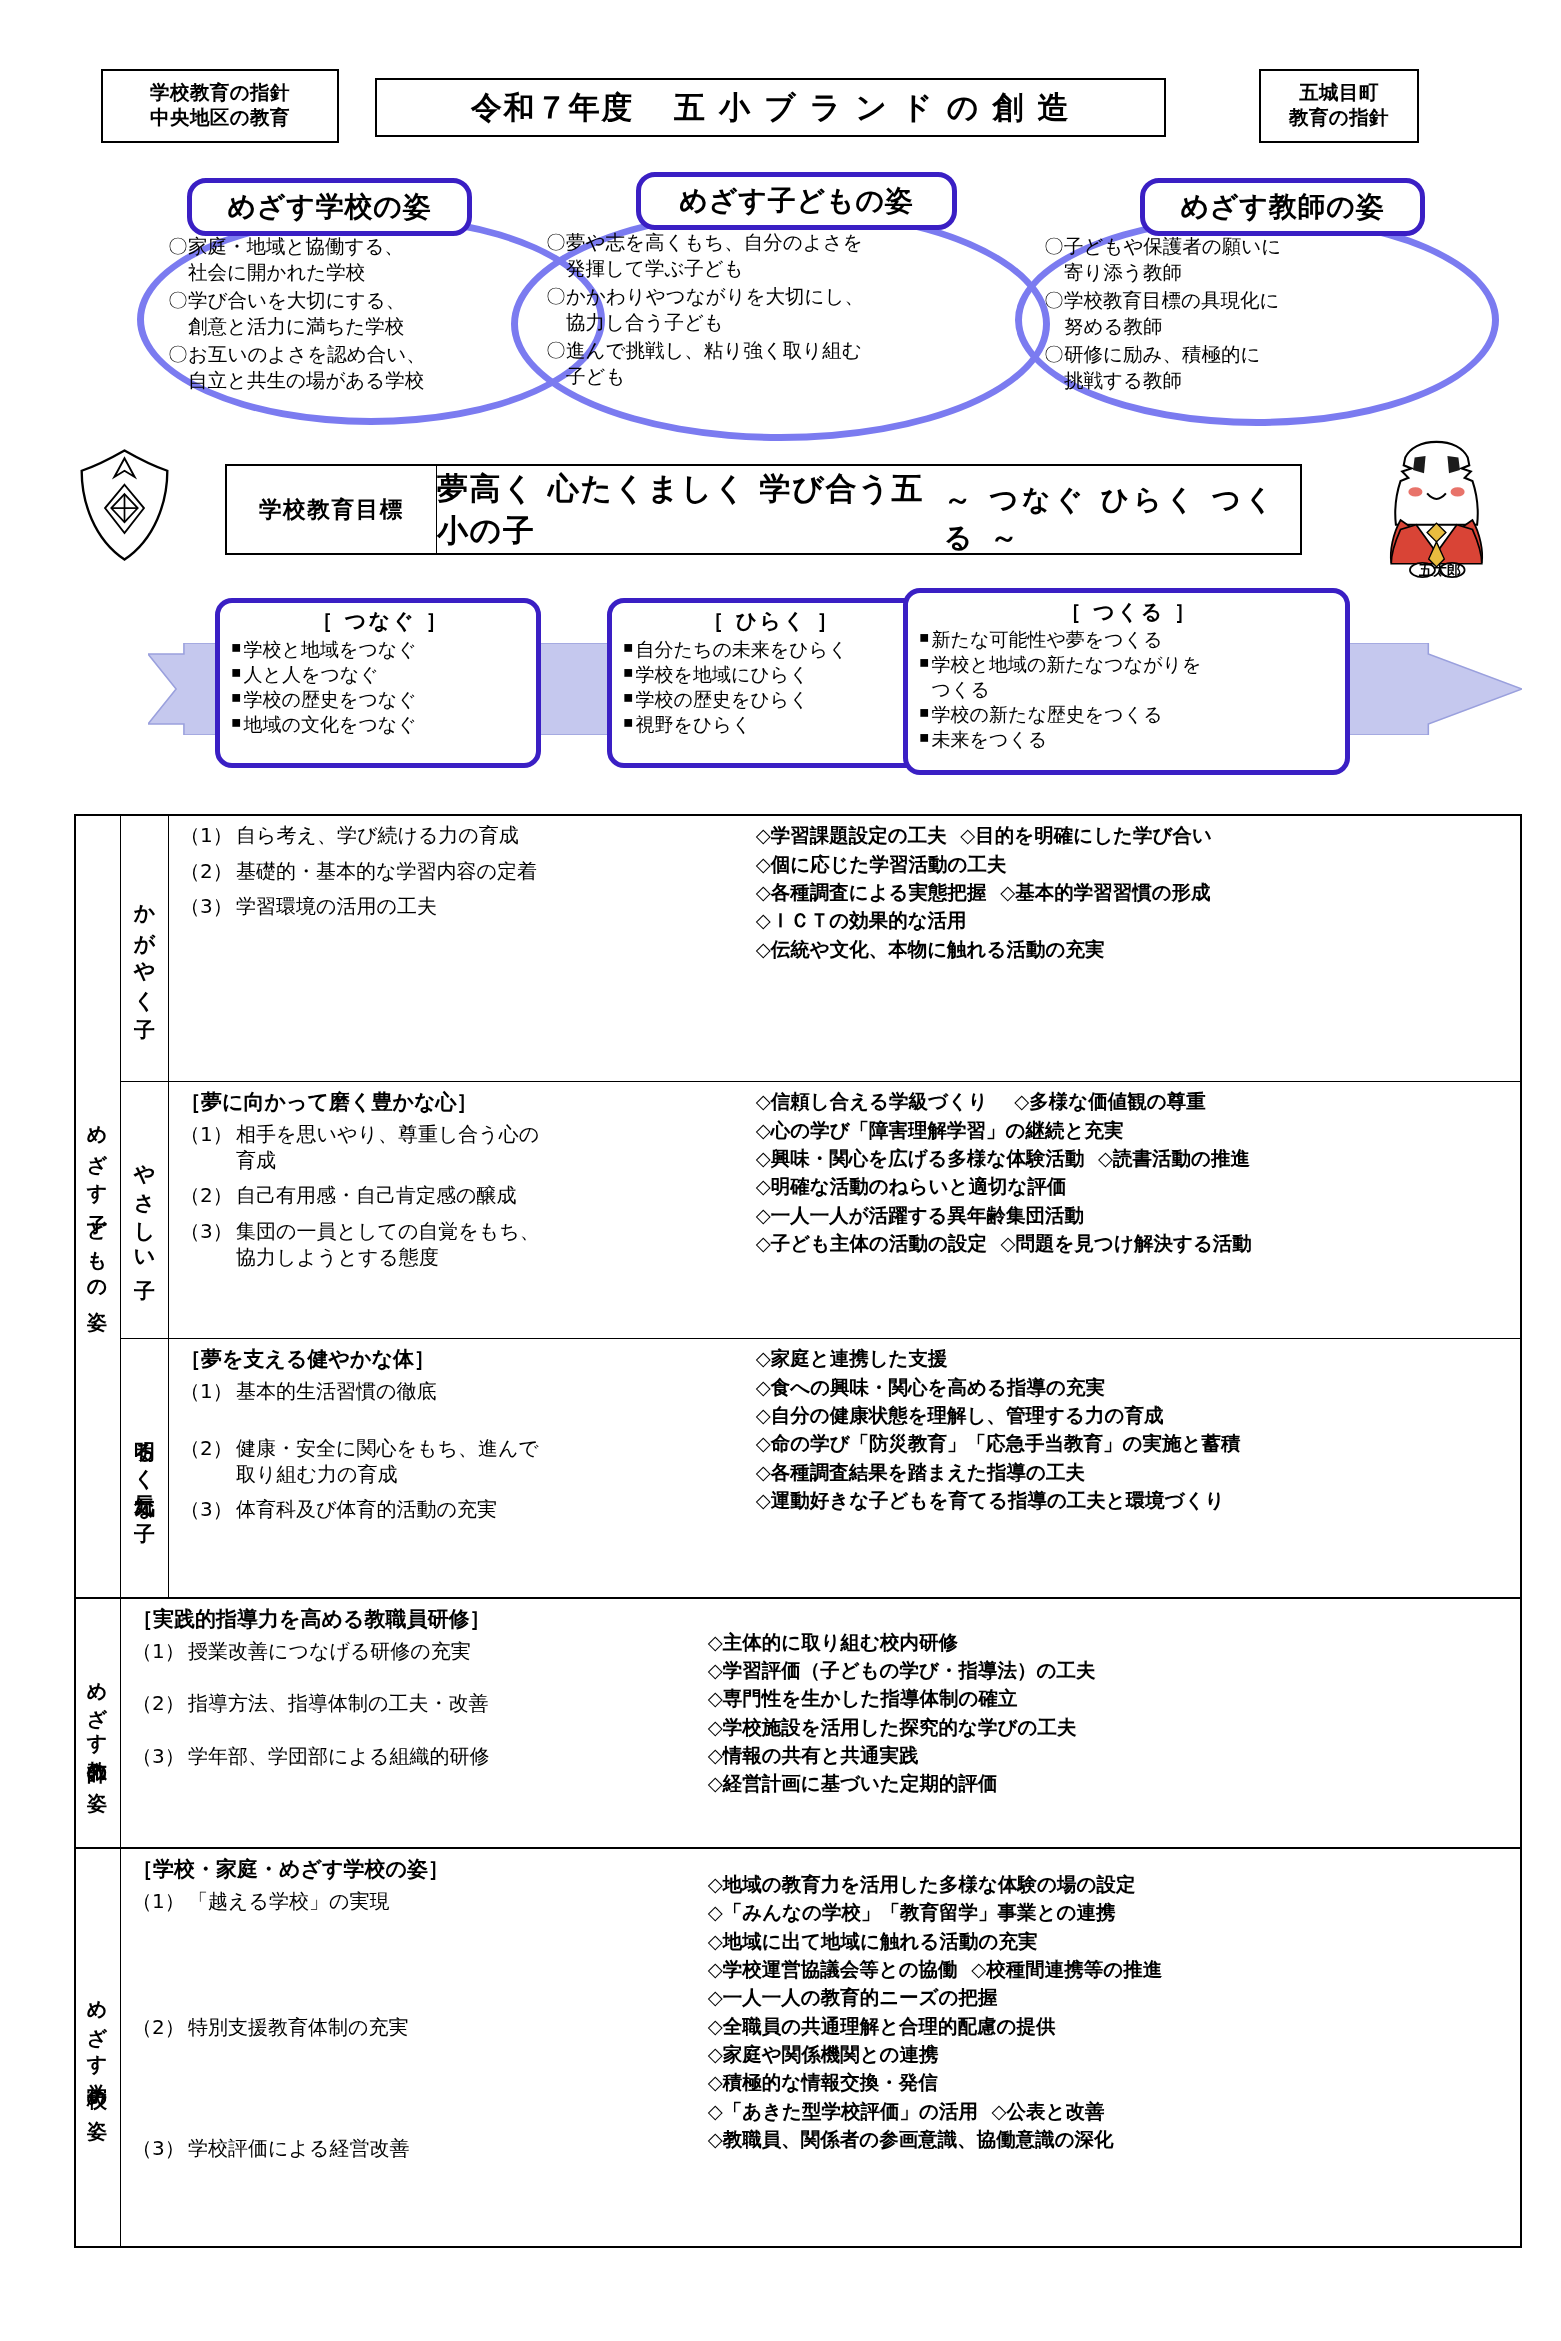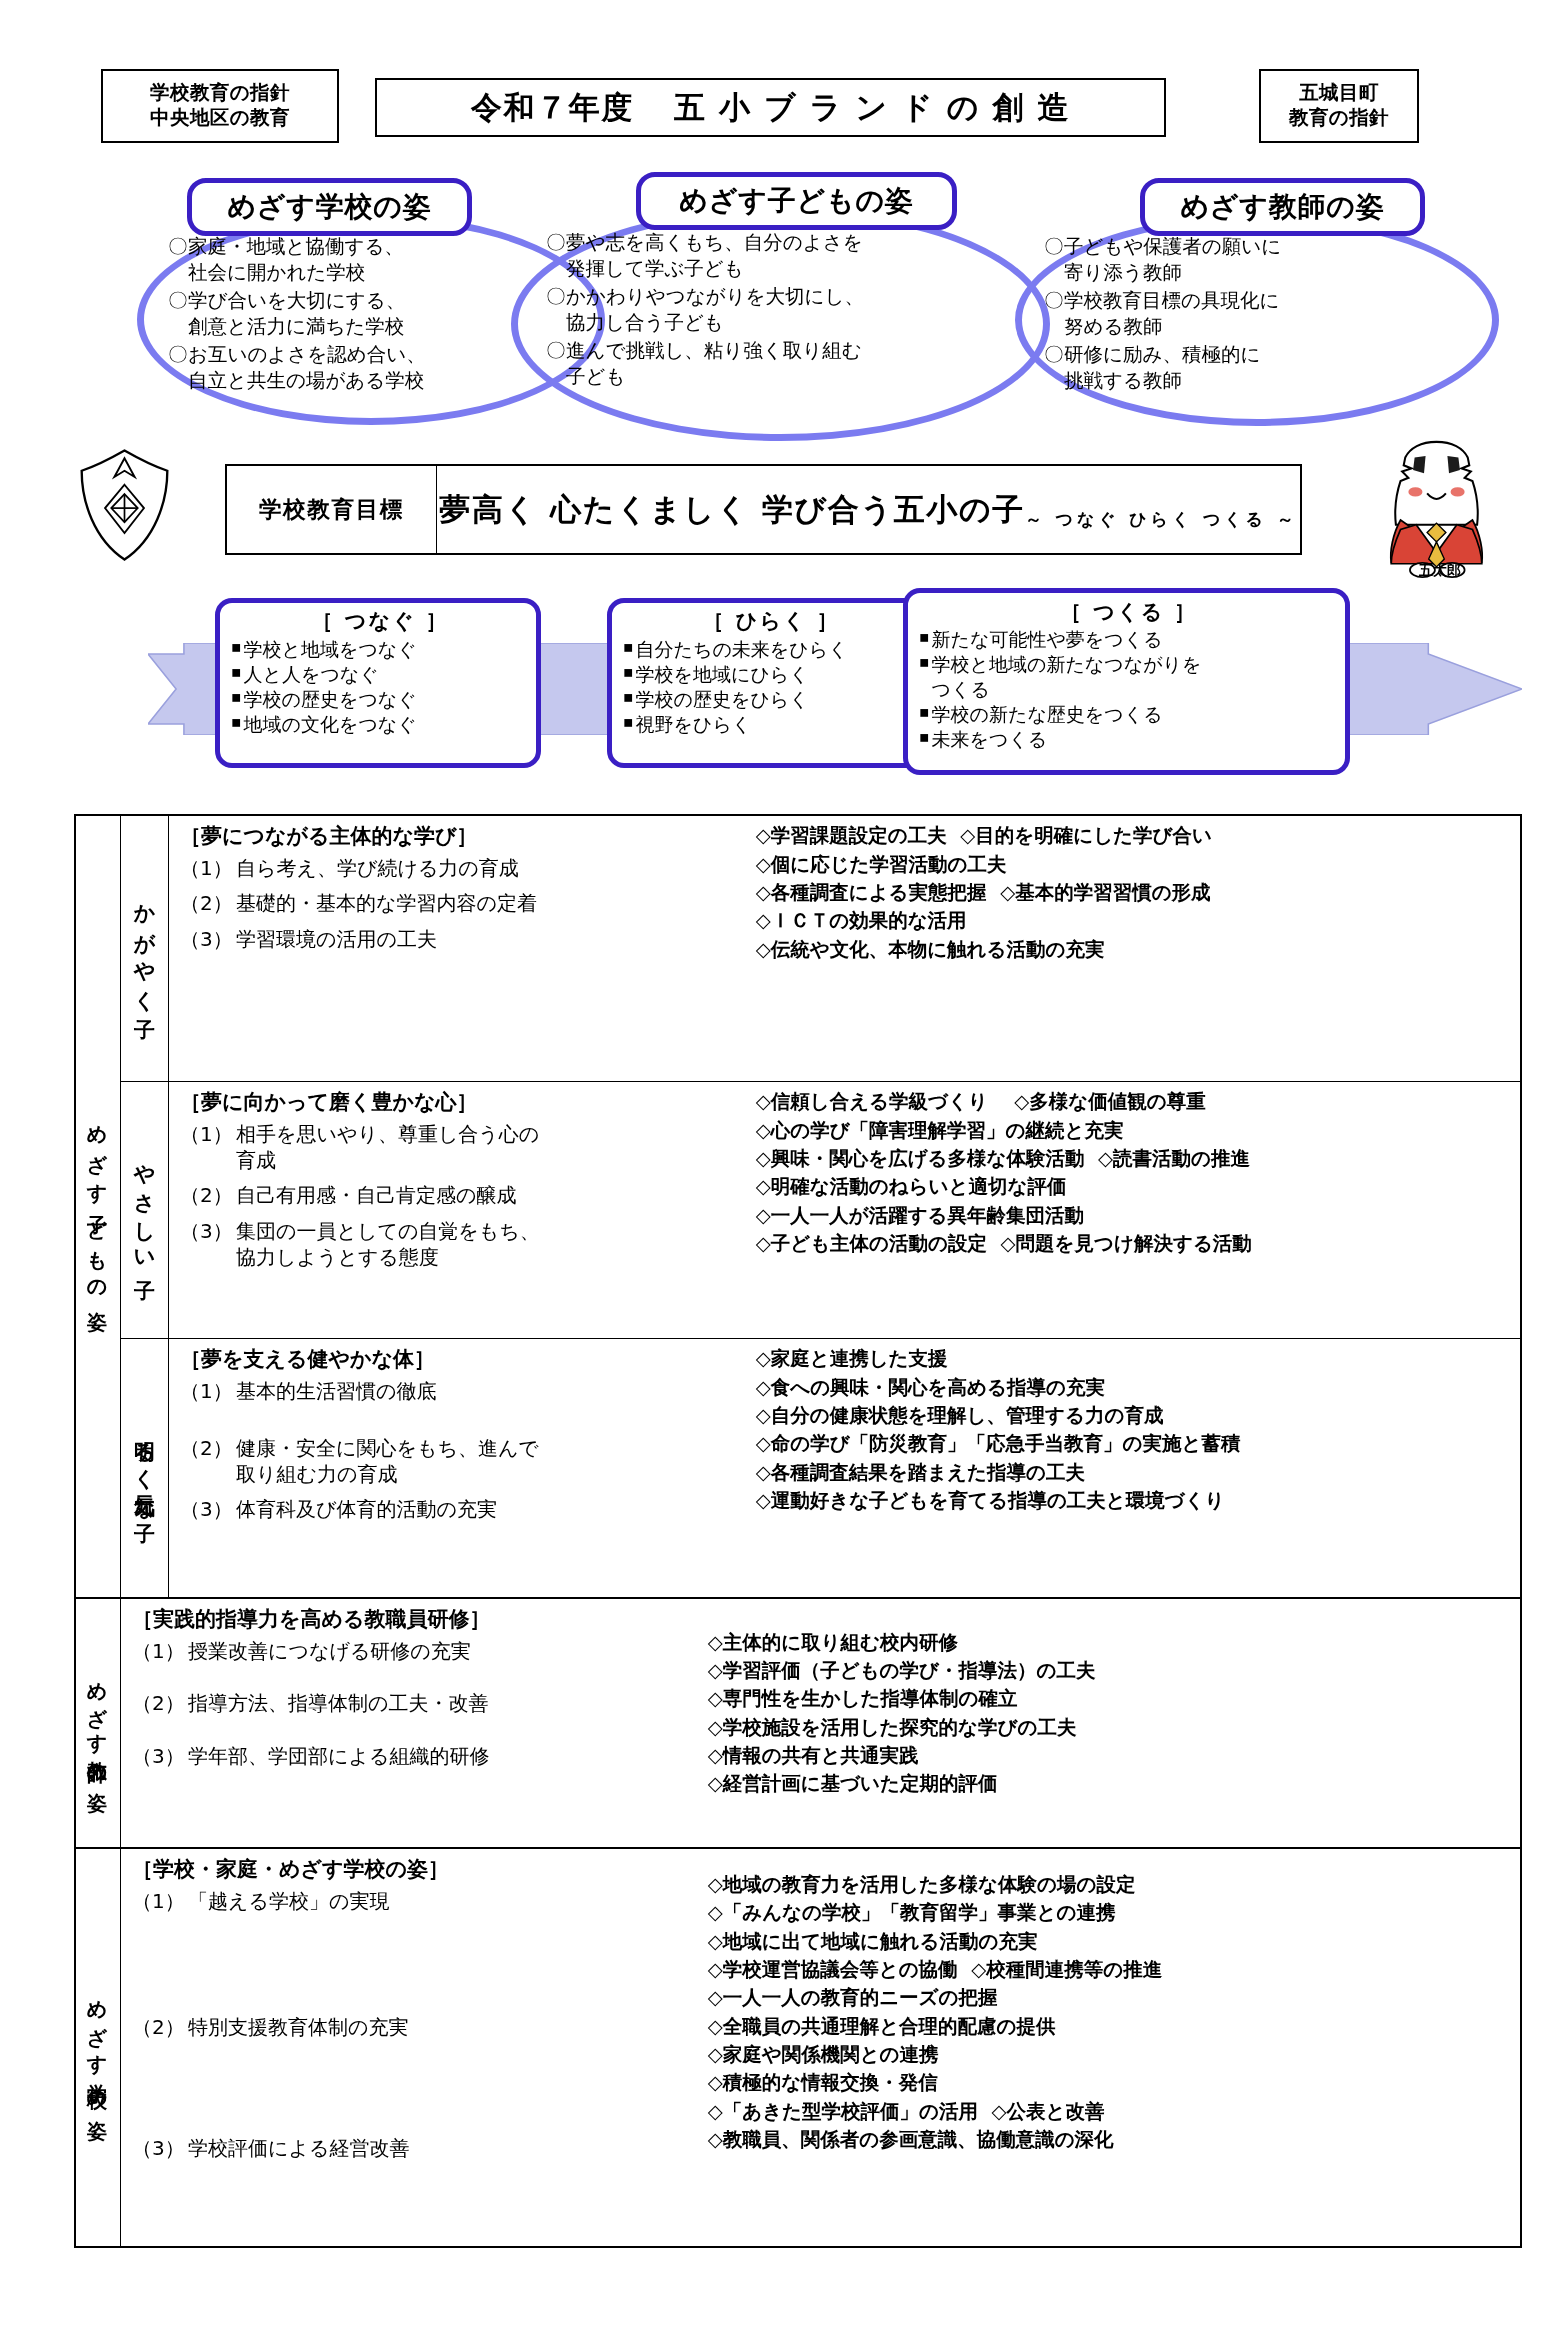--- a/index.html
+++ b/index.html
@@ -61,21 +61,21 @@
   .goal-box{
     position:absolute;left:225px;top:19px;width:1073px;height:87px;
     border:2.3px double #000;background:#fff;display:flex;
   }
   .goal-label{
     width:209px;border-right:1.6px solid #000;display:flex;align-items:center;justify-content:center;
     font-size:22.6px;font-weight:bold;letter-spacing:1.6px;
   }
   .goal-main{flex:1;display:flex;align-items:center;justify-content:center;}
   .goal-main .l1{font-size:31px;font-weight:bold;letter-spacing:1.6px;}
-  .goal-main .l2{font-size:17px;font-weight:bold;letter-spacing:3.9px;margin-top:19px;}
+  .goal-main .l2{font-size:28px;font-weight:bold;letter-spacing:3.9px;margin-top:19px;}
   .mascot{position:absolute;left:1374px;top:-7.8px;width:125px;height:141px;}
   .mascot-name{
     position:absolute;left:1397px;top:117px;width:86px;text-align:center;
     font-size:14px;font-weight:bold;
   }
 
   
   .band{position:absolute;left:0;top:582px;width:1561px;height:226px;}
   .arrow{position:absolute;left:148px;top:61px;width:1374px;height:92px;}
   .pillar{
@@ -315,21 +315,20 @@
   <div class="tbl">
 
     <div class="tblrow">
       <div class="vcol">めざす子どもの姿</div>
       <div class="subgroups">
 
         <div class="subrow" style="height:265px;">
           <div class="vcol2">かがやく子</div>
           <div class="body">
             <div class="lcol">
-              <div class="sec-title">［夢につながる主体的な学び］</div>
               <div class="item">
                   <span class="num">（1）</span>
                   <span class="tx">自ら考え、学び続ける力の育成</span>
                 </div>
               <div class="item">
                   <span class="num">（2）</span>
                   <span class="tx">基礎的・基本的な学習内容の定着</span>
                 </div>
               <div class="item">
                   <span class="num">（3）</span>

